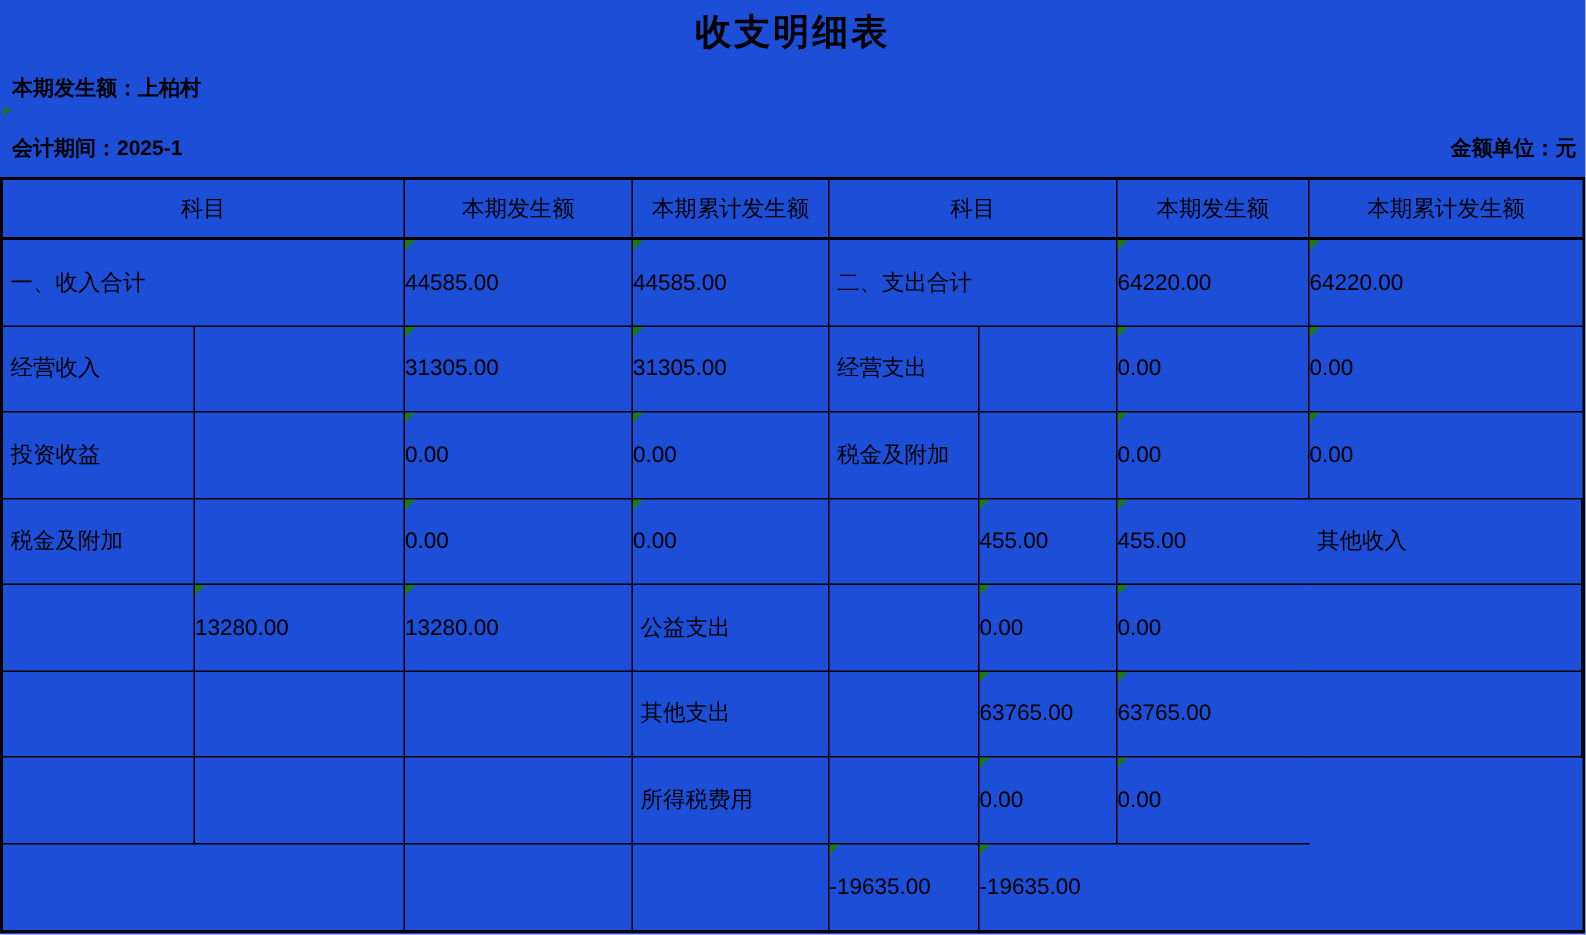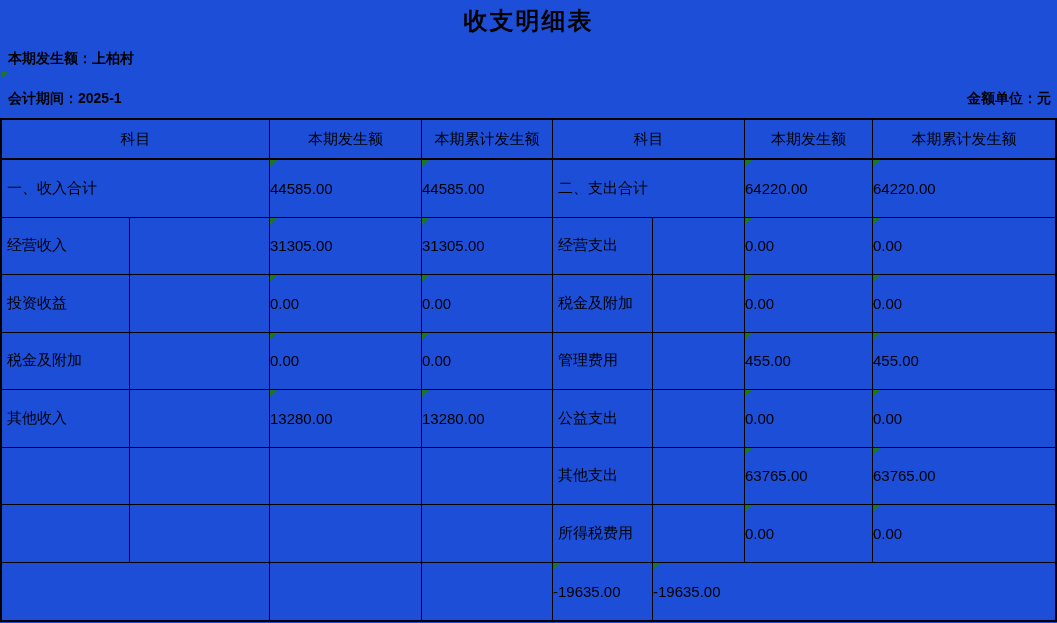--- a/index.html
+++ b/index.html
@@ -117,21 +117,20 @@
     <div class="cell name">税金及附加</div>
     <div class="cell"></div>
     <div class="cell num">
         <span class="tri"></span>
         <span>0.00</span>
       </div>
     <div class="cell num">
         <span class="tri"></span>
         <span>0.00</span>
       </div>
-    <div class="cell name">管理费用</div>
     <div class="cell"></div>
     <div class="cell num">
         <span class="tri"></span>
         <span>455.00</span>
       </div>
     <div class="cell num lastcol">
         <span class="tri"></span>
         <span>455.00</span>
       </div>
 

